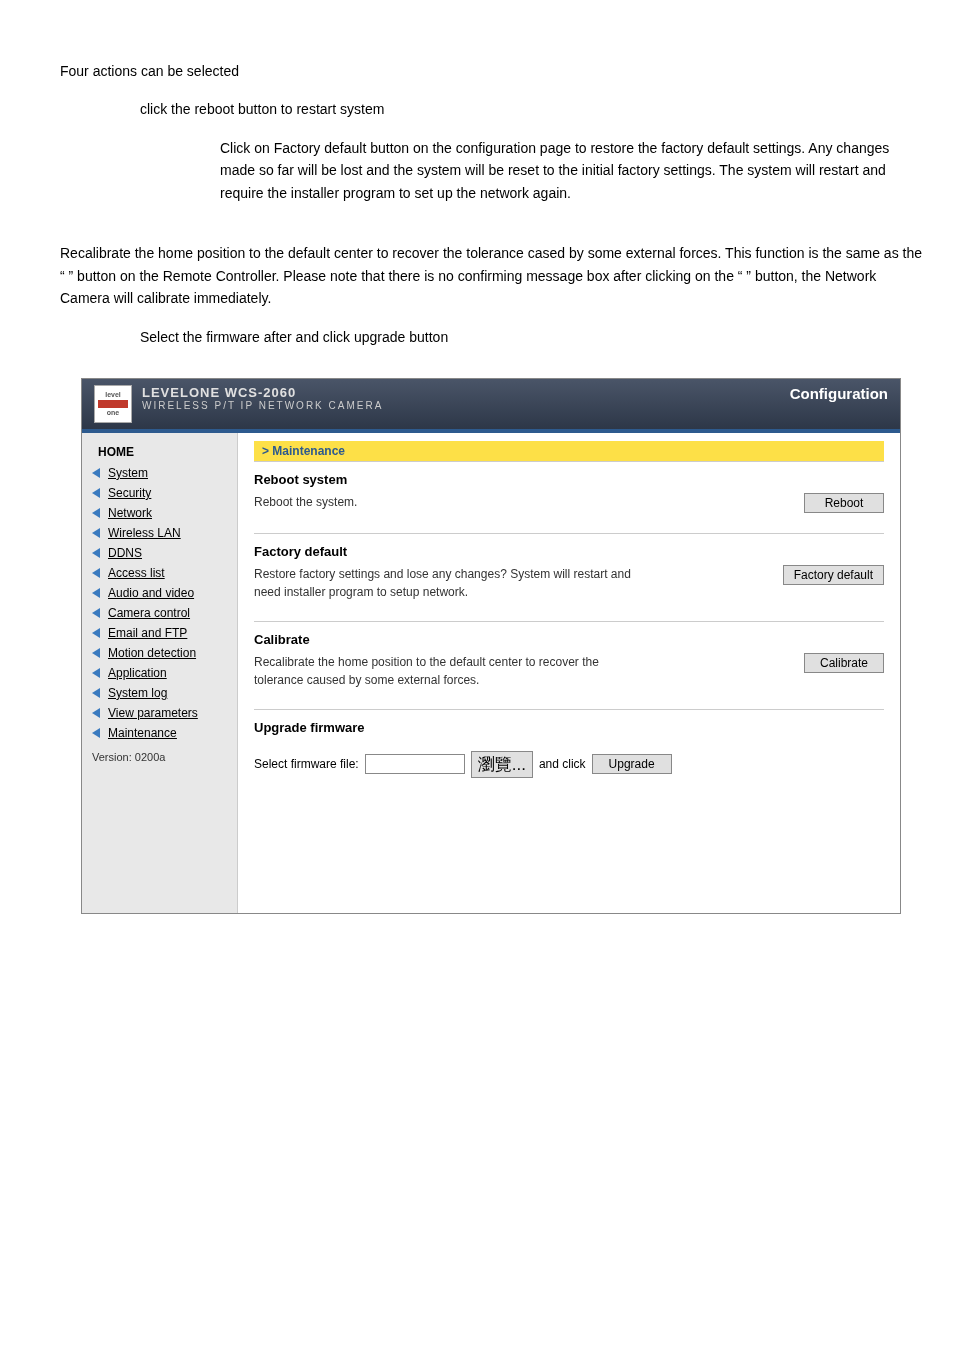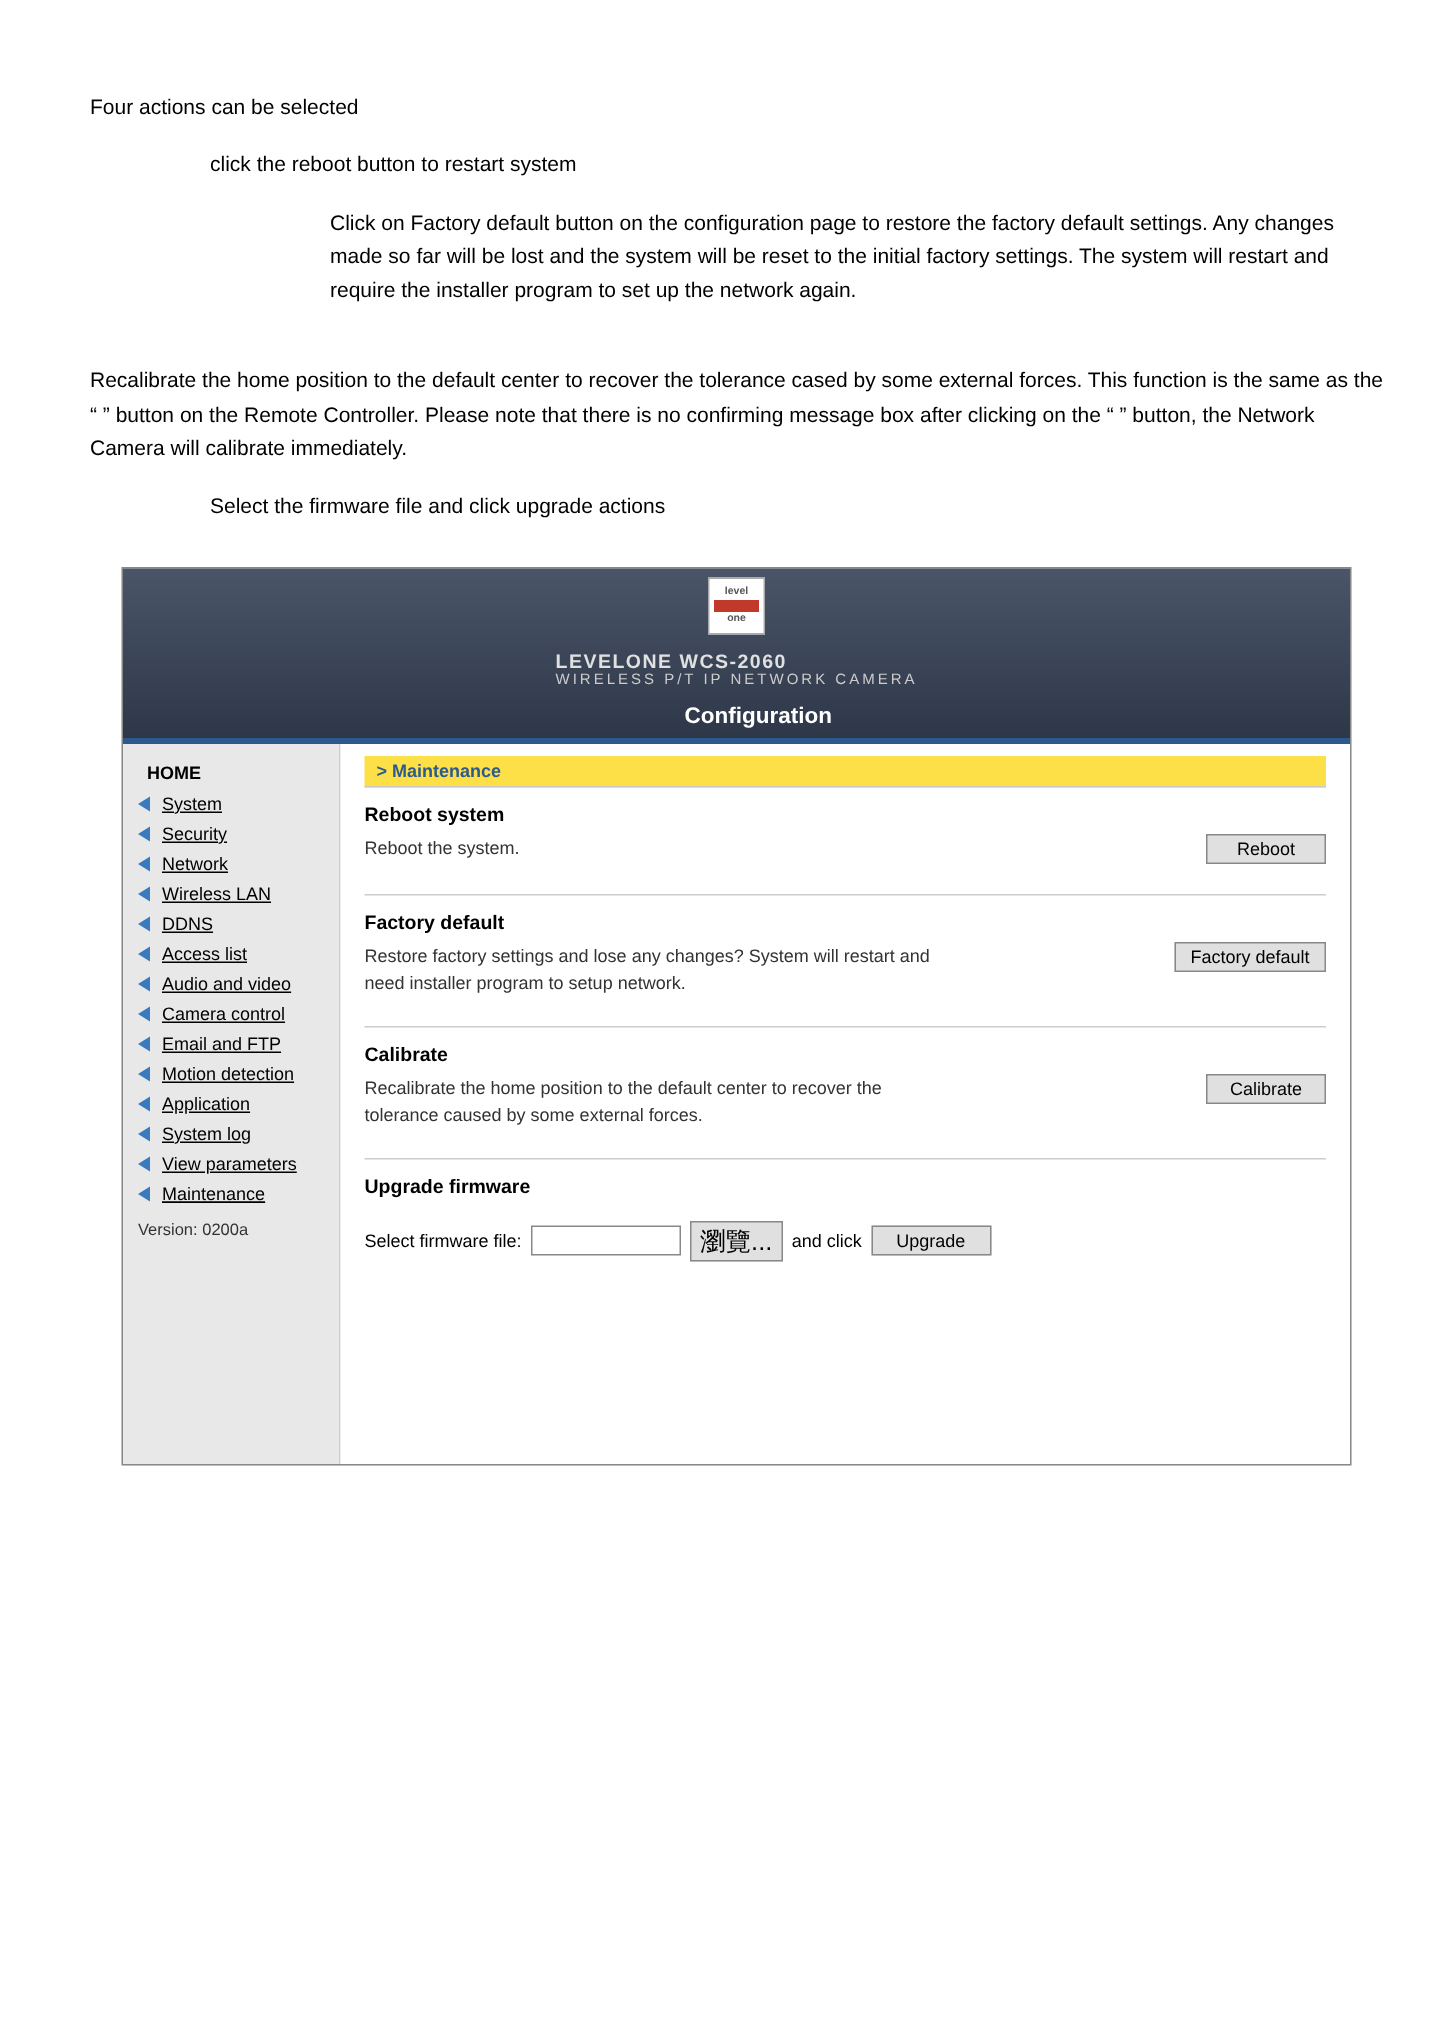--- a/index.html
+++ b/index.html
@@ -37,25 +37,24 @@
     .camera-ui {
       border: 1px solid #888;
       width: 820px;
       margin: 20px auto;
       background: #f0f0f0;
     }
 
     
     .cam-header {
       display: flex;
-      align-items: center;
+      align-items: flex-start;
       background: linear-gradient(to bottom, #4a5568, #2d3748);
       padding: 6px 12px;
       gap: 10px;
-      flex-direction: column;
     }
 
     .cam-logo {
       width: 38px;
       height: 38px;
       background: #fff;
       display: flex;
       align-items: center;
       justify-content: center;
       font-size: 8px;
@@ -117,21 +116,21 @@
 
     
     .cam-body {
       display: flex;
       background: #f4f4f4;
       min-height: 480px;
     }
 
     
     .cam-sidebar {
-      width: 145px;
+      width: 156px;
       background: #e8e8e8;
       border-right: 1px solid #ccc;
       padding: 8px 0;
       font-size: 12px;
     }
 
     .sidebar-home {
       padding: 4px 10px 4px 16px;
       font-weight: bold;
       color: #000;
@@ -253,21 +252,21 @@
 <body>
 
 <div class="page-content">
 
   <div class="intro-text">
     <p>Four actions can be selected</p>
     <p class="indent-1">click the reboot button to restart system</p>
     <p class="indent-2">Click on Factory default button on the configuration page to restore the factory default settings. Any changes made so far will be lost and the system will be reset to the initial factory settings. The system will restart and require the installer program to set up the network again.</p>
     <br>
     <p>Recalibrate the home position to the default center to recover the tolerance cased by some external forces. This function is the same as the “         ” button on the Remote Controller. Please note that there is no confirming message box after clicking on the “              ” button, the Network Camera will calibrate immediately.</p>
-    <p class="indent-1">Select the firmware file and click upgrade actions</p>
+    <p class="indent-1">Select the firmware after and click upgrade button</p>
   </div>
 
   <div class="camera-ui">
 
     <div class="cam-header">
       <div class="cam-logo">
         <div class="cam-logo-inner">
           <span class="cam-logo-text">level</span>
           <div class="cam-logo-bar"></div>
           <span class="cam-logo-text">one</span>

